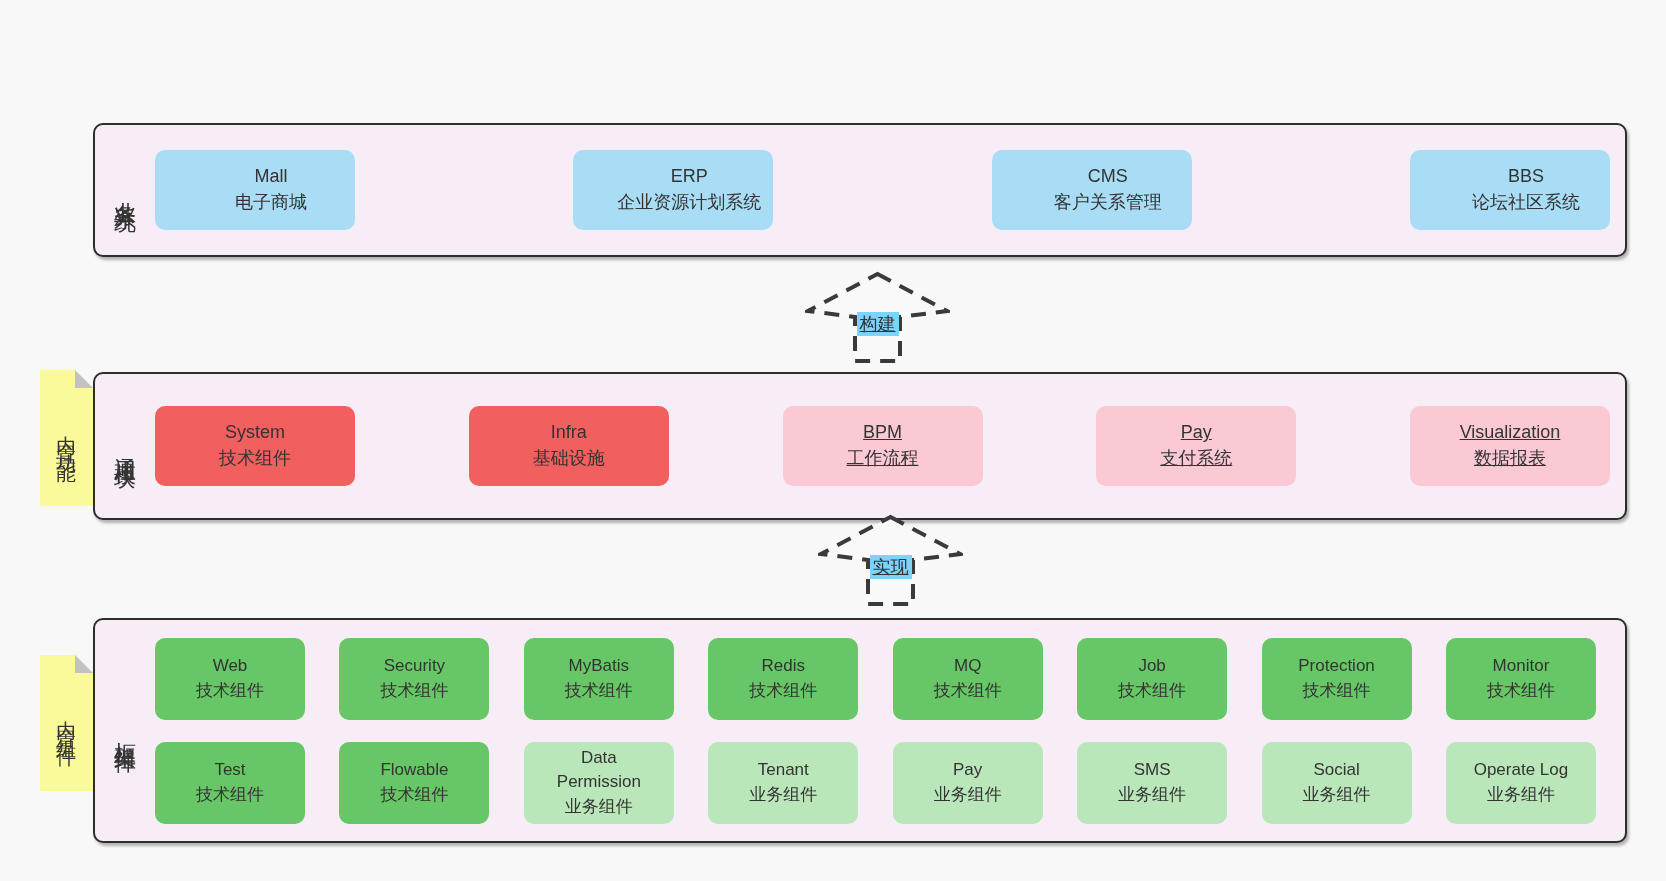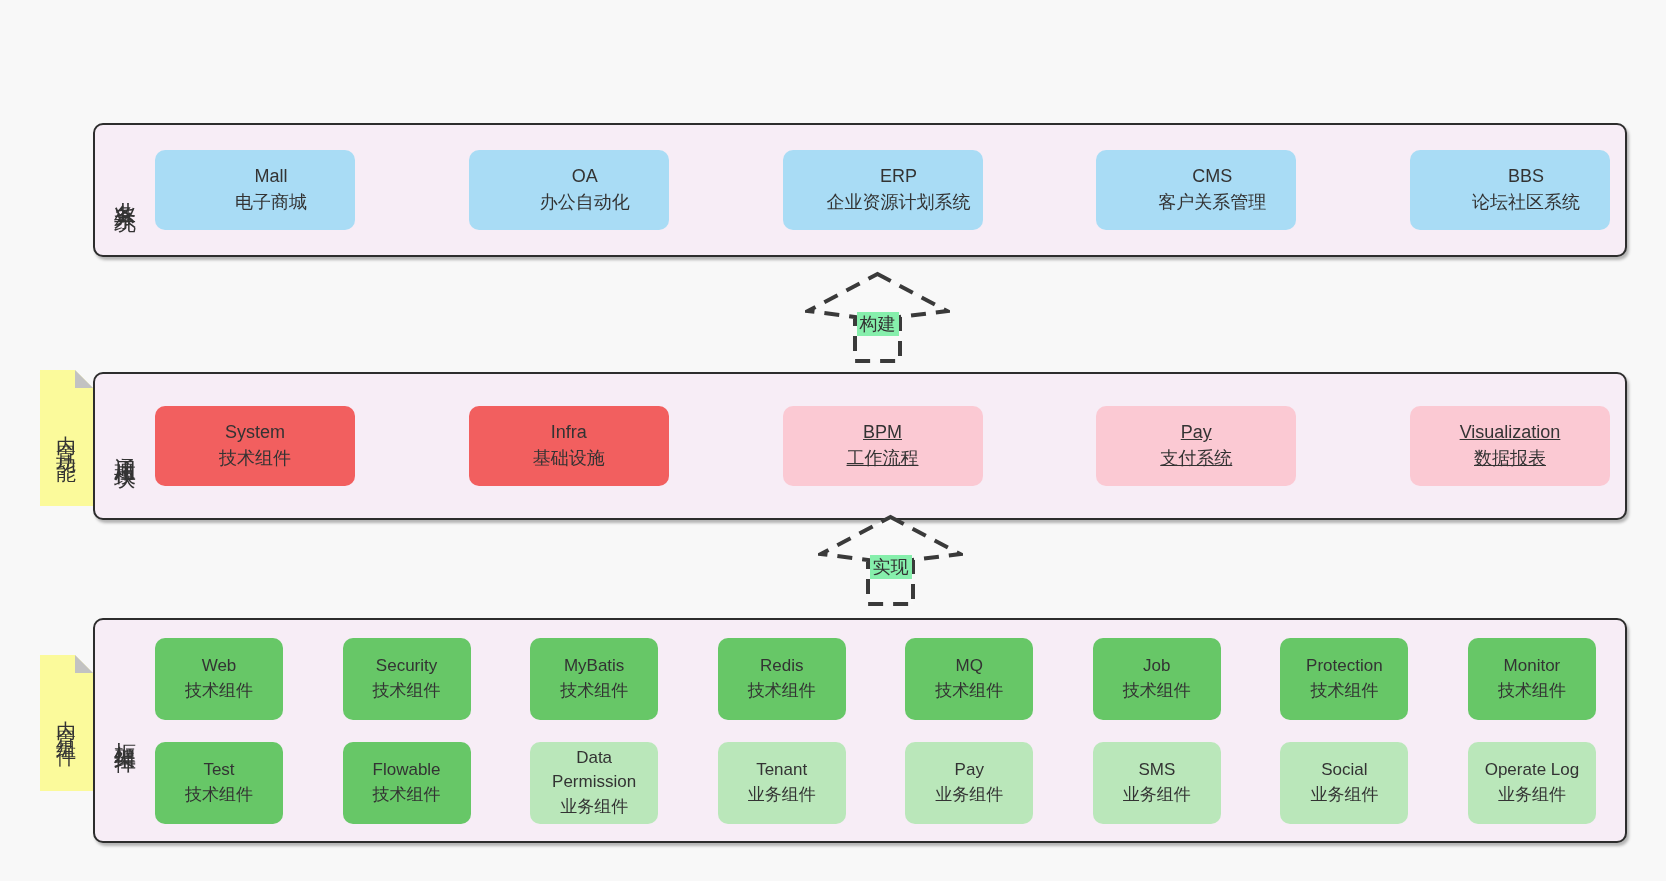--- a/index.html
+++ b/index.html
@@ -33,21 +33,21 @@
   .band-content{flex:1; display:flex; justify-content:space-between; align-items:center; padding-right:15px;}
   .band-content.cols{flex-direction:column; justify-content:center; gap:22px; padding-right:29px; align-items:stretch;}
   .row8{display:flex; justify-content:space-between; width:100%;}
   
   .box{
     box-sizing:border-box; border-radius:10px;
     display:flex; flex-direction:column; align-items:center; justify-content:center;
     text-align:center; color:var(--text); line-height:1.42;
   }
   .box.lg{width:200px; height:80px; font-size:18px;}
-  .box.sm{width:128px; height:82px; font-size:17px; padding:11px 8px;}
+  .box.sm{width:150px; height:82px; font-size:17px; padding:11px 8px;}
   .box.sm .box-title{max-width:124px;}
   .blue{background:var(--box_blue);padding-left:32px;}
   .red{background:var(--box_red);}
   .pink{background:var(--box_pink);text-decoration:underline;}
   .green{background:var(--box_green);}
   .light-green{background:var(--box_light_green);}
   
   .note{
     position:absolute; z-index:1; background:var(--note_yellow);
     clip-path:polygon(0 0, calc(100% - 18px) 0, 100% 18px, 100% 100%, 0 100%);
@@ -56,40 +56,36 @@
   .note .fold{
     position:absolute; top:0; right:0; width:18px; height:18px;
     background:linear-gradient(to bottom left, rgba(0,0,0,0) 49.5%, var(--note_fold) 50%);
   }
   .note .v-text{font-size:20px; letter-spacing:9px;}
   
   .arrow{position:absolute; width:145px; height:93px; z-index:3;}
   .arrow svg{display:block; width:100%; height:100%;}
   .arrow-label{
     position:absolute; left:50%; top:41px; transform:translateX(-50%);
-    background:#86efac; padding:0 3px; font-size:18px; white-space:nowrap; color:var(--text);
+    background:#7dd3fc; padding:0 3px; font-size:18px; white-space:nowrap; color:var(--text);text-decoration:underline;
   }
 </style>
 </head>
 <body>
 
 <div class="canvas">
 
   <section class="band" style="left:93px; top:123px; width:1534px; height:134px;">
     <div class="band-gutter">
       <div class="v-text">业务系统</div>
     </div>
     <div class="band-content">
       <div class="box lg blue">
         <div>Mall</div>
         <div>电子商城</div>
-      </div>
-      <div class="box lg blue">
-        <div>OA</div>
-        <div>办公自动化</div>
       </div>
       <div class="box lg blue">
         <div>ERP</div>
         <div>企业资源计划系统</div>
       </div>
       <div class="box lg blue">
         <div>CMS</div>
         <div>客户关系管理</div>
       </div>
       <div class="box lg blue">

